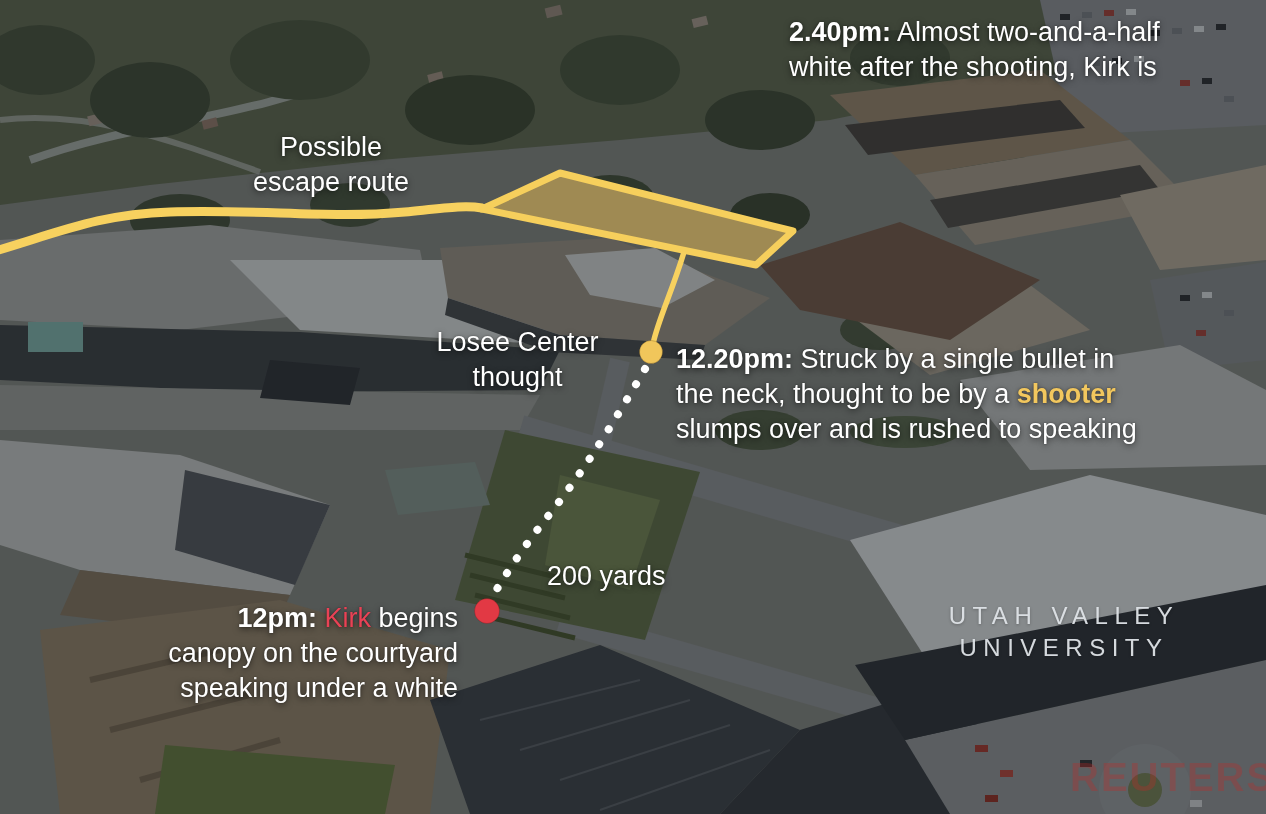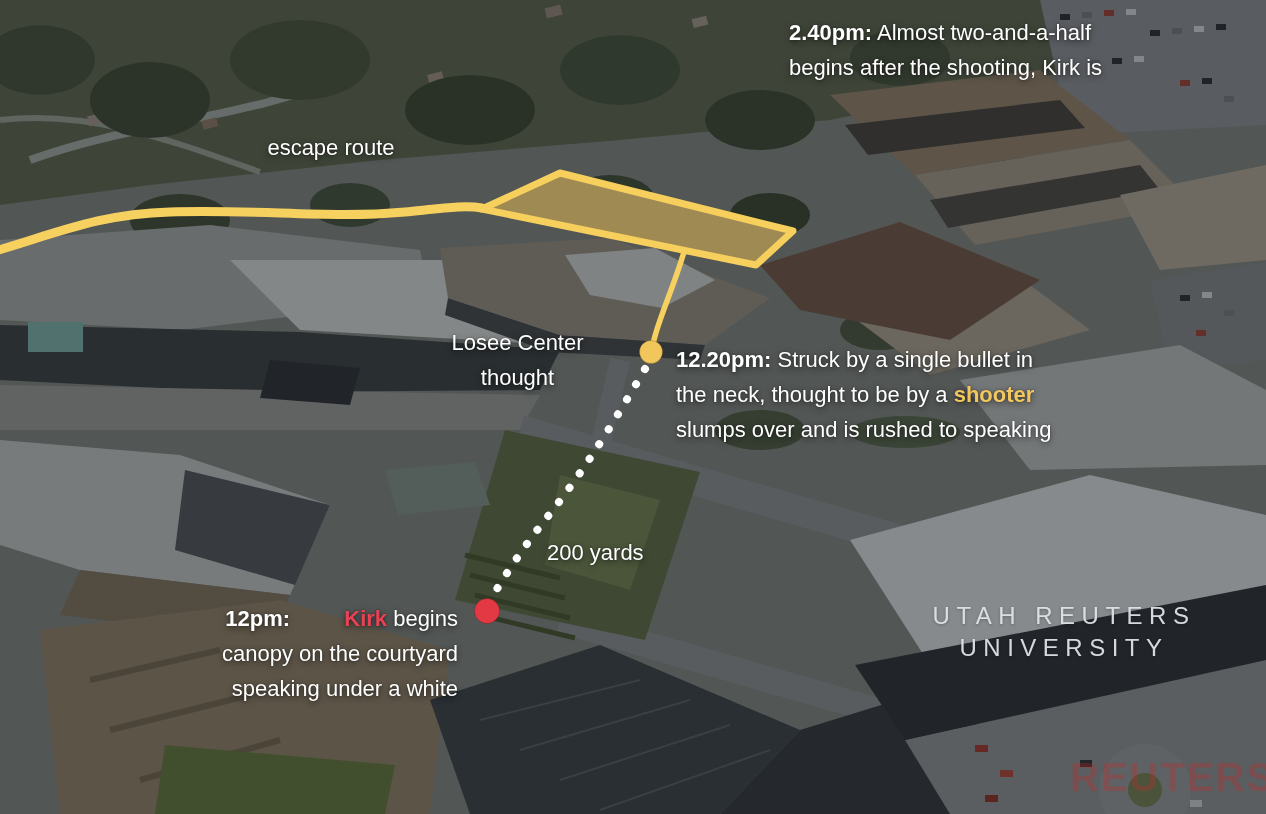--- a/index.html
+++ b/index.html
@@ -4,34 +4,34 @@
 <style>
   html,body{margin:0;padding:0;background:#222;}
   .stage{
     position:relative;width:1266px;height:814px;overflow:hidden;
     font-family:"Liberation Sans","DejaVu Sans",sans-serif;
     background:#767a74;
   }
   .stage svg{position:absolute;left:0;top:0;display:block;}
   
   .note{
-    position:absolute;color:#ffffff;font-size:22px;line-height:35px;
+    position:absolute;color:#ffffff;font-size:27px;line-height:35px;
     text-shadow:0 2px 6px rgba(0,0,0,.55),0 0 2px rgba(0,0,0,.4);
     z-index:5;
   }
   .note b{font-weight:700;}
   .note .gold{color:#f2c75e;font-weight:700;}
-  .note .red{color:#ea4255;font-weight:700;margin-left:48px;}
+  .note .red{color:#ea4255;font-weight:400;}
   .center{text-align:center;}
   .right{text-align:right;}
   #note-declared{left:789px;top:15px;width:450px;}
   #label-escape{left:206px;top:130px;width:250px;}
   #label-losee{left:395px;top:325px;width:245px;}
   #note-shooting{left:676px;top:342px;width:510px;}
-  #label-distance{left:547px;top:535px;}
+  #label-distance{left:547px;top:559px;}
   #note-speech{left:100px;top:601px;width:358px;}
   #label-uvu{
     left:930px;top:600px;width:268px;text-align:center;
     font-size:24px;line-height:32px;letter-spacing:6.5px;
     color:rgba(223,228,232,.95);text-shadow:0 1px 3px rgba(0,0,0,.25);
   }
   #watermark{
     left:1070px;top:760px;width:220px;font-size:40px;font-weight:700;
     letter-spacing:2px;color:rgba(200,40,35,.30);text-shadow:none;
   }
@@ -199,24 +199,25 @@
       <path d="M 645 369 C 615 420 585 470 545 520 C 525 545 505 575 491 599" fill="none" stroke="#ffffff" stroke-width="8" stroke-linecap="round" stroke-dasharray="0.1 17.5"></path>
 
       <circle cx="651" cy="352" r="11.5" fill="#f1c65b" stroke="rgba(90,60,10,0.25)" stroke-width="1"></circle>
 
       <circle cx="487" cy="611" r="12.5" fill="#e23944" stroke="rgba(60,0,0,0.2)" stroke-width="1"></circle>
     </g>
   </svg>
 
   <div class="note" id="note-declared">
     <div><b>2.40pm:</b><span> Almost two-and-a-half</span></div>
-    <div>begins after the shooting, Kirk is</div>
+    <div>white after the shooting, Kirk is</div>
   </div>
 
   <div class="note center" id="label-escape">
+    <div>Possible</div>
     <div>escape route</div>
   </div>
 
   <div class="note center" id="label-losee">
     <div>Losee Center</div>
     <div>thought</div>
   </div>
 
   <div class="note" id="note-shooting">
     <div><b>12.20pm:</b><span> Struck by a single bullet in</span></div>
@@ -226,19 +227,19 @@
 
   <div class="note" id="label-distance">200 yards</div>
 
   <div class="note right" id="note-speech">
     <div><b>12pm: </b><span class="red">Kirk</span><span> begins</span></div>
     <div>canopy on the courtyard</div>
     <div>speaking under a white</div>
   </div>
 
   <div class="note" id="label-uvu">
-    <div>UTAH REUTERS</div>
+    <div>UTAH VALLEY</div>
     <div>UNIVERSITY</div>
   </div>
 
   <div class="note" id="watermark">REUTERS</div>
 
 </div>
 
 </body></html>

